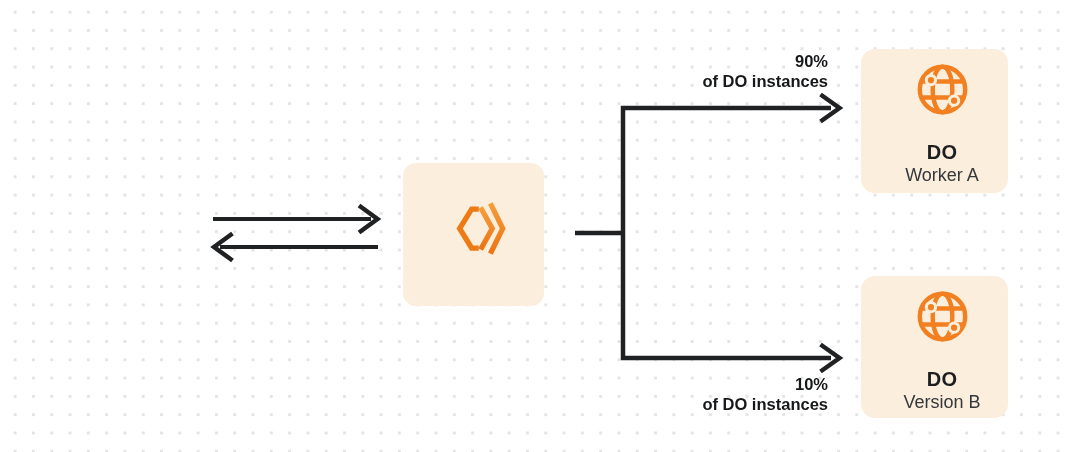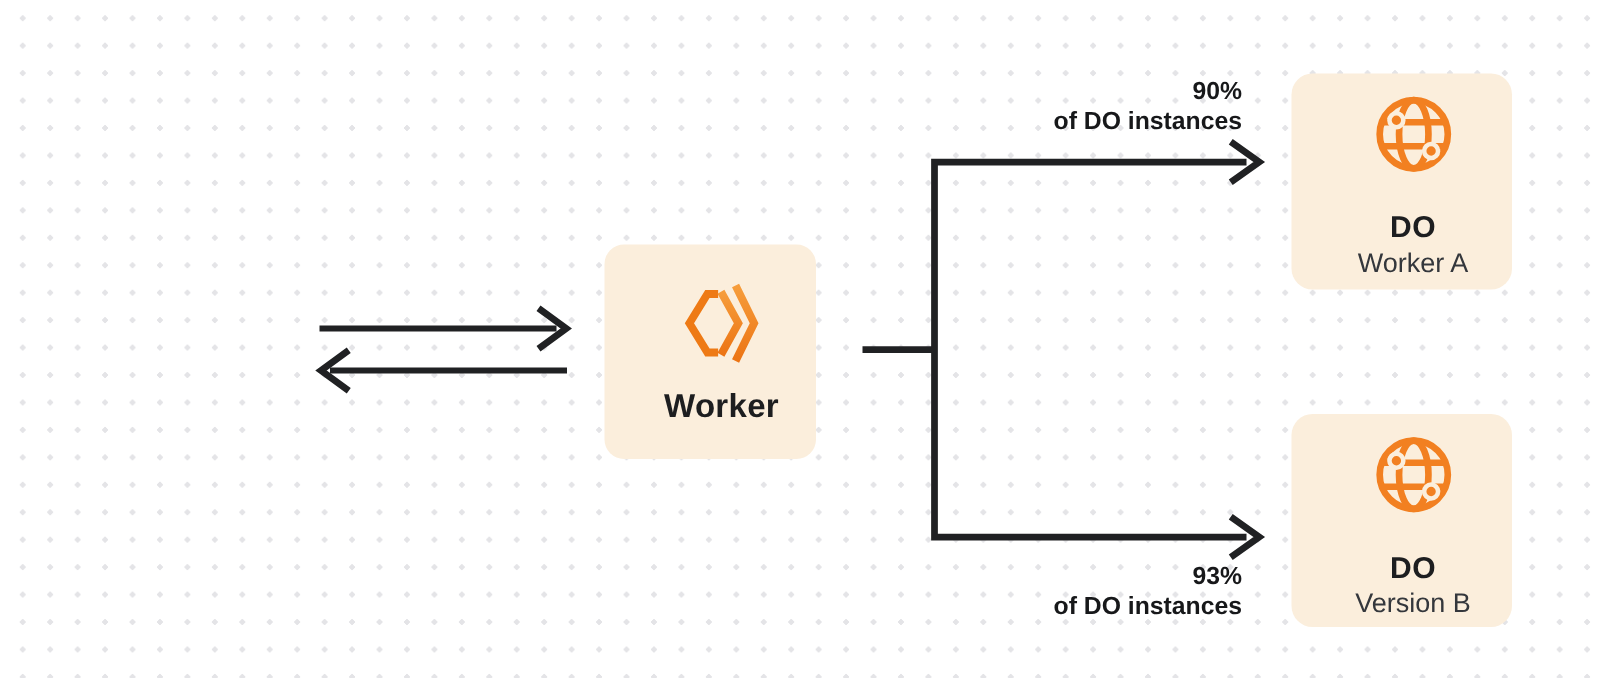--- a/index.html
+++ b/index.html
@@ -125,21 +125,20 @@
           <linearGradient id="wgrad" x1="0" y1="0" x2="0" y2="1">
             <stop offset="0" stop-color="#F69D3C"></stop>
             <stop offset="1" stop-color="#EC7414"></stop>
           </linearGradient>
         </defs>
         <path d="M33 13 H23.5 L7.5 39 L23.5 65 H33" fill="none" stroke="#EE7A15" stroke-width="7" stroke-linejoin="miter"></path>
         <path d="M35.5 11 L51 39 L35.5 67" fill="none" stroke="url(#wgrad)" stroke-width="7" stroke-linejoin="miter"></path>
         <path d="M48.5 5.5 L65 39 L48.5 72.5" fill="none" stroke="url(#wgrad)" stroke-width="7" stroke-linejoin="miter"></path>
       </svg>
     </span>
-    <div class="node-label">Worker</div>
   </div>
 
   <div class="node do-node" id="do-a">
     <span class="globe-icon">
       <svg width="57" height="57" viewBox="0 0 64 64" xmlns="http://www.w3.org/2000/svg">
         <g fill="none" stroke="#F28021" stroke-width="5">
           <circle cx="32" cy="32" r="25.5"></circle>
           <ellipse cx="32" cy="32" rx="11" ry="25.5"></ellipse>
           <line x1="8" y1="23" x2="56" y2="23"></line>
           <line x1="8" y1="41" x2="56" y2="41"></line>
@@ -168,17 +167,17 @@
     <div class="do-title">DO</div>
     <div class="do-subtitle">Version B</div>
   </div>
 
   <div class="edge-label" id="label-top">
     <div>90%</div>
     <div>of DO instances</div>
   </div>
 
   <div class="edge-label" id="label-bottom">
-    <div>93%</div>
+    <div>10%</div>
     <div>of DO instances</div>
   </div>
 
 </div>
 
 </body></html>

